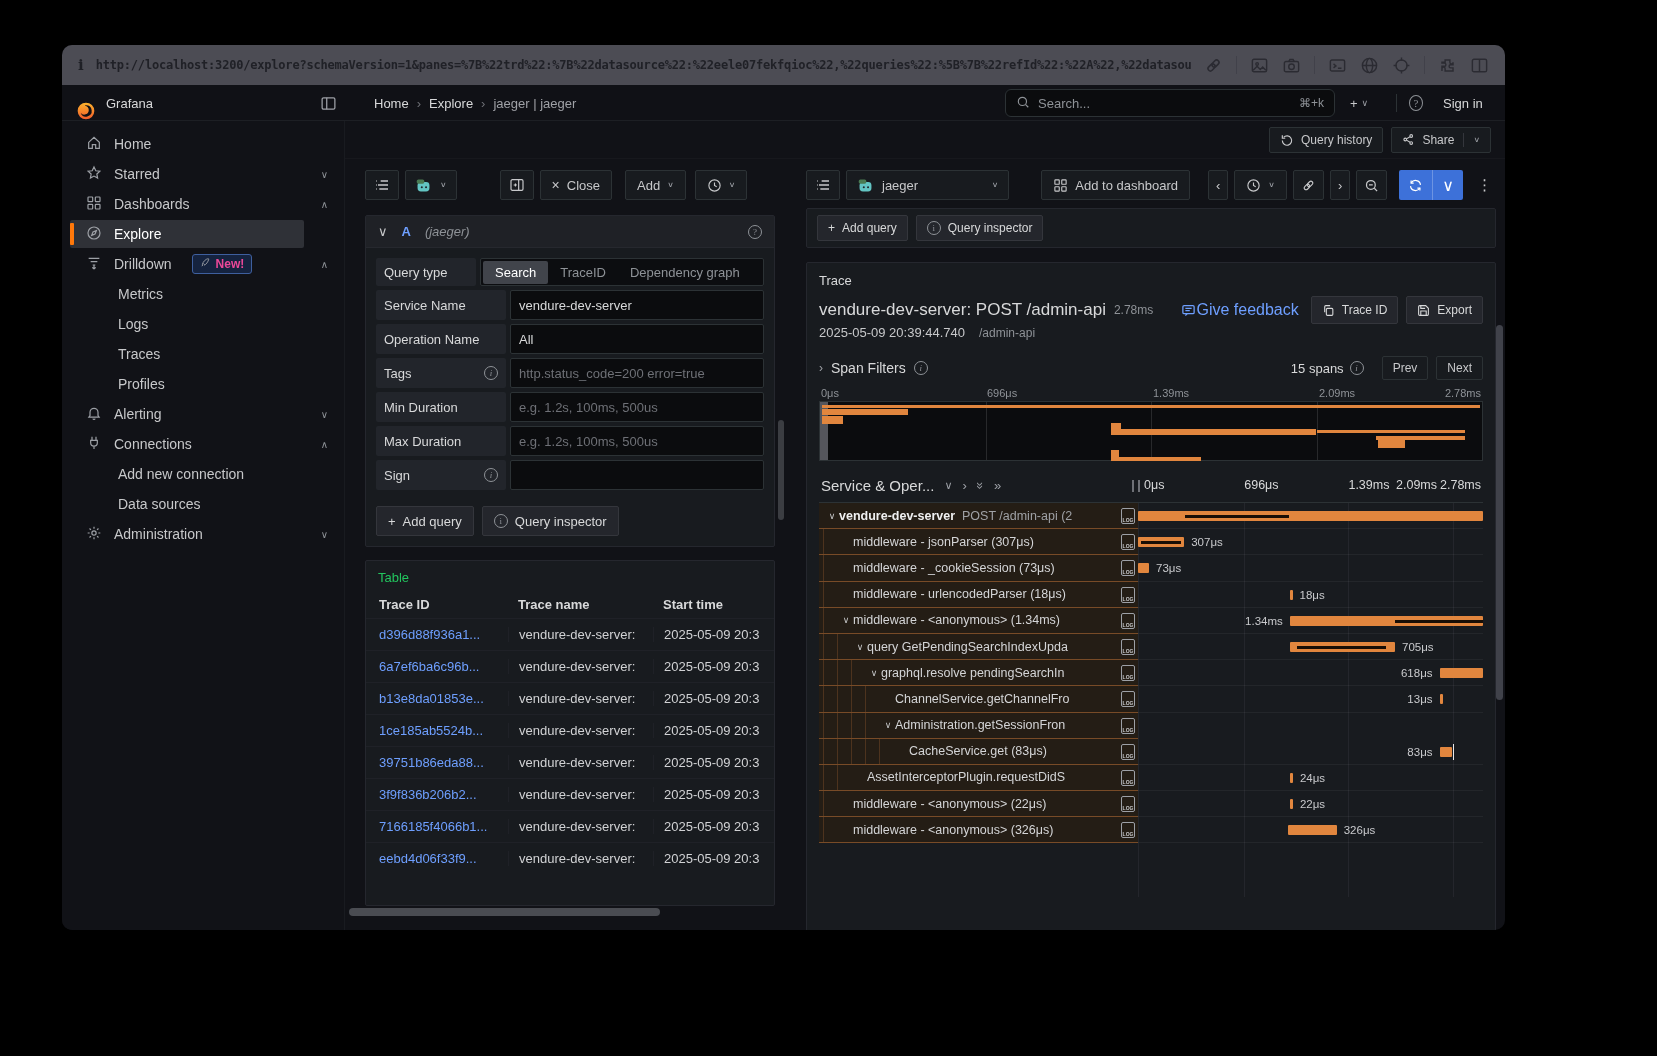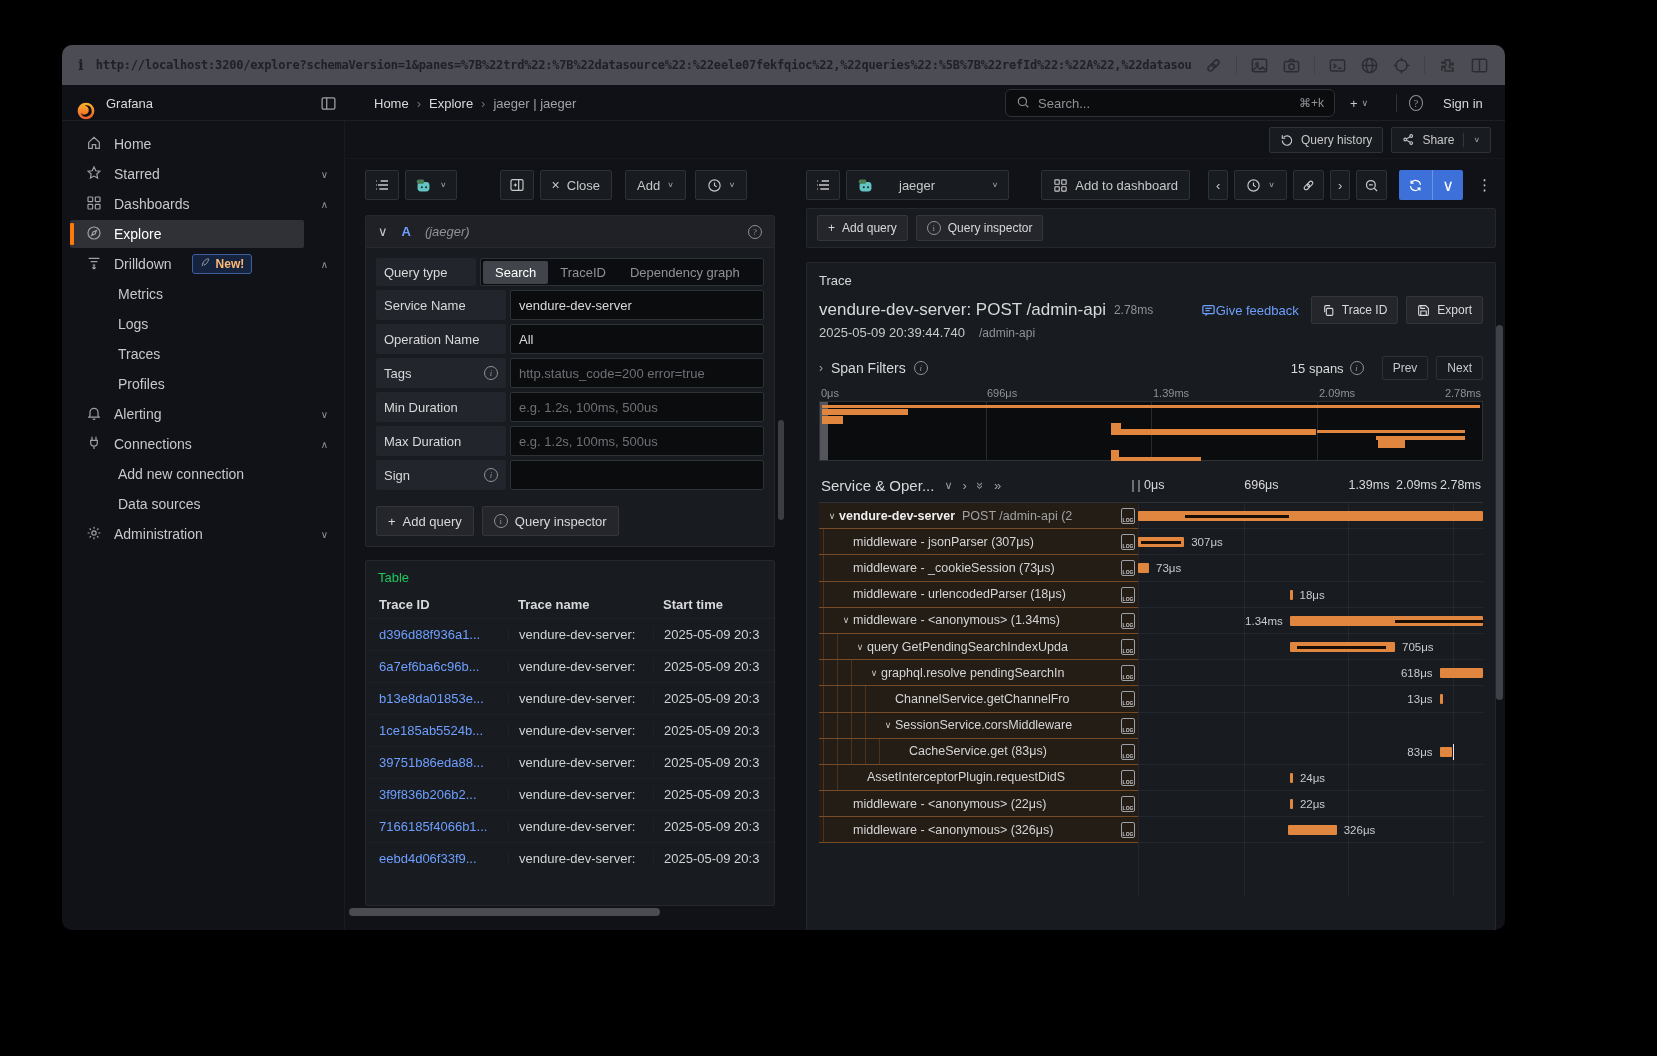--- a/index.html
+++ b/index.html
@@ -31,21 +31,21 @@
   #sidebar{position:absolute;left:0;top:0;bottom:0;width:283px;background:#111217;border-right:1px solid #191b20;padding-top:8px;}
   .srow{position:relative;height:30px;}
   .sitem{position:absolute;left:8px;right:40px;top:1px;bottom:1px;display:flex;align-items:center;
     padding-left:16px;gap:12px;border-radius:2px;color:#c7c8ca;font-size:14px;cursor:pointer;}
   .srow.child .sitem{padding-left:48px;}
   .srow.active .sitem{background:#2f3137;color:#fff;}
   .srow.active .sitem::before{content:"";position:absolute;left:0;top:3px;bottom:3px;width:4px;background:#ff780a;border-radius:1px;}
   .sitem svg{flex:0 0 16px;color:#9da0a6;}
   .schev{position:absolute;right:16px;top:0;height:30px;display:flex;align-items:center;color:#8e9297;font-size:10px;}
   .newbadge{display:inline-flex;align-items:center;gap:5px;border:1px solid #3e5f9e;background:#15233f;
-    color:#fdba74;font-size:12px;font-weight:600;border-radius:3px;padding:2px 7px;margin-left:8px;}
+    color:#ec4899;font-size:12px;font-weight:600;border-radius:3px;padding:2px 7px;margin-left:8px;}
   #subheader{position:absolute;left:283px;right:0;top:0;height:38px;display:flex;align-items:center;
     justify-content:flex-end;gap:8px;padding-right:14px;border-bottom:1px solid #17181d;}
   #content{position:absolute;left:283px;top:38px;right:0;bottom:0;}
   
   .btn{display:inline-flex;align-items:center;gap:7px;height:30px;padding:0 11px;background:#24262c;
     border:1px solid #34363c;border-radius:2px;color:#d8d9da;font-size:13px;white-space:nowrap;cursor:pointer;}
   .btn.sm{height:26px;font-size:12px;padding:0 10px;}
   .btn.ghost{background:#181b1f;border-color:#2c3235;color:#c7c8ca;}
   .btn .chev{font-size:9px;color:#9da0a6;transform:scaleY(.8);}
   .blue{background:#3d71d9;border:none;border-radius:2px;color:#fff;display:inline-flex;height:30px;align-items:center;}
@@ -87,21 +87,21 @@
   .vthumb{position:absolute;width:7px;border-radius:4px;background:#40424a;}
   
   #tracepanel{position:absolute;}
   .tp-inner{position:absolute;left:12px;right:12px;top:0;bottom:0;}
   .ptitle{position:absolute;top:10px;left:0;font-size:13px;font-weight:500;color:#d8d9da;}
   .trtitle{position:absolute;top:33px;left:0;right:0;display:flex;align-items:center;}
   .trname{font-size:17px;font-weight:500;color:#d8d9da;}
   .trdur{font-size:12px;color:#8e9297;margin-left:8px;}
   .trsub{position:absolute;top:62px;left:0;font-size:13px;color:#c7c8ca;display:flex;gap:14px;align-items:baseline;}
   .trsub .ep{font-size:12px;color:#8e9297;}
-  .feedback{color:#6e9fff;font-size:13px;display:flex;align-items:center;margin-left:auto;margin-right:12px;cursor:pointer;}
+  .feedback{color:#6e9fff;font-size:16px;display:flex;align-items:center;margin-left:auto;margin-right:12px;cursor:pointer;}
   .filters{position:absolute;top:90px;left:0;right:0;height:30px;display:flex;align-items:center;gap:8px;
     font-size:14px;color:#d8d9da;}
   .spancount{margin-left:auto;display:flex;align-items:center;gap:6px;font-size:13px;font-weight:500;}
   
   .mmlabels{position:absolute;top:124px;left:0;right:0;height:12px;font-size:11px;color:#8e9297;}
   .mmlabels span{position:absolute;top:0;}
   .minimap{position:absolute;top:138px;left:0;right:0;height:60px;background:#0b0c0e;border:1px solid #2c3235;}
   .mmbar{position:absolute;background:#e1863e;}
   .mmgrid{position:absolute;top:0;bottom:0;width:1px;background:rgba(255,255,255,.12);}
   .mmhandle{position:absolute;left:0;top:0;bottom:0;width:8px;background:#55565c;}
@@ -549,21 +549,21 @@
       <div class="hthumb" style="left:4px;top:749px;width:311px;"></div>
       <div class="vthumb" style="left:433px;top:261px;height:100px;width:6px;background:#3b3d42;"></div>
 
       <div class="pane-abs toolbar" style="left:461px;top:11px;width:690px;">
         <button class="btn ghost" style="padding:0 8px;">
           <svg width="16" height="16" viewBox="0 0 24 24" fill="none" stroke="currentColor" stroke-width="2">
               <path d="M10 6h11M6 12h15M8 18h13"></path>
               <path d="M3 6h1M3 12h1M3 18h1"></path>
             </svg>
         </button>
-        <button class="btn ghost" style="padding:0 10px;gap:25px;width:168px;">
+        <button class="btn ghost" style="padding:0 10px;gap:8px;width:168px;">
           <span class="mascot">
               <svg width="17" height="17" viewBox="0 0 20 20">
                 <rect x="3" y="6" width="14" height="11" rx="4" fill="#63c5c3"></rect>
                 <rect x="2" y="3" width="9" height="5" rx="2" fill="#4a7a52"></rect>
                 <circle cx="8" cy="12" r="1.2" fill="#20262b"></circle>
                 <circle cx="13" cy="12" r="1.2" fill="#20262b"></circle>
               </svg>
             </span>
           <span>jaeger</span>
           <span class="chev" style="margin-left:auto;">∨</span>
@@ -824,21 +824,21 @@
                   <div class="splabel" style="right: calc(12.6% + 7px);">13μs</div>
                 </div>
               </div>
               <div class="sprow">
                 <div class="spname" style="padding-left: 62px;">
                   <span class="guide" style="left:4px"></span>
                   <span class="guide" style="left:18px"></span>
                   <span class="guide" style="left:32px"></span>
                   <span class="guide" style="left:46px"></span>
                   <span class="chevslot">∨</span>
-                  <span>SessionService.corsMiddleware</span>
+                  <span>Administration.getSessionFron</span>
                   <span class="logbadge">LOG</span>
                 </div>
               </div>
               <div class="sprow">
                 <div class="spname" style="padding-left: 76px;">
                   <span class="guide" style="left:4px"></span>
                   <span class="guide" style="left:18px"></span>
                   <span class="guide" style="left:32px"></span>
                   <span class="guide" style="left:46px"></span>
                   <span class="guide" style="left:60px"></span>

